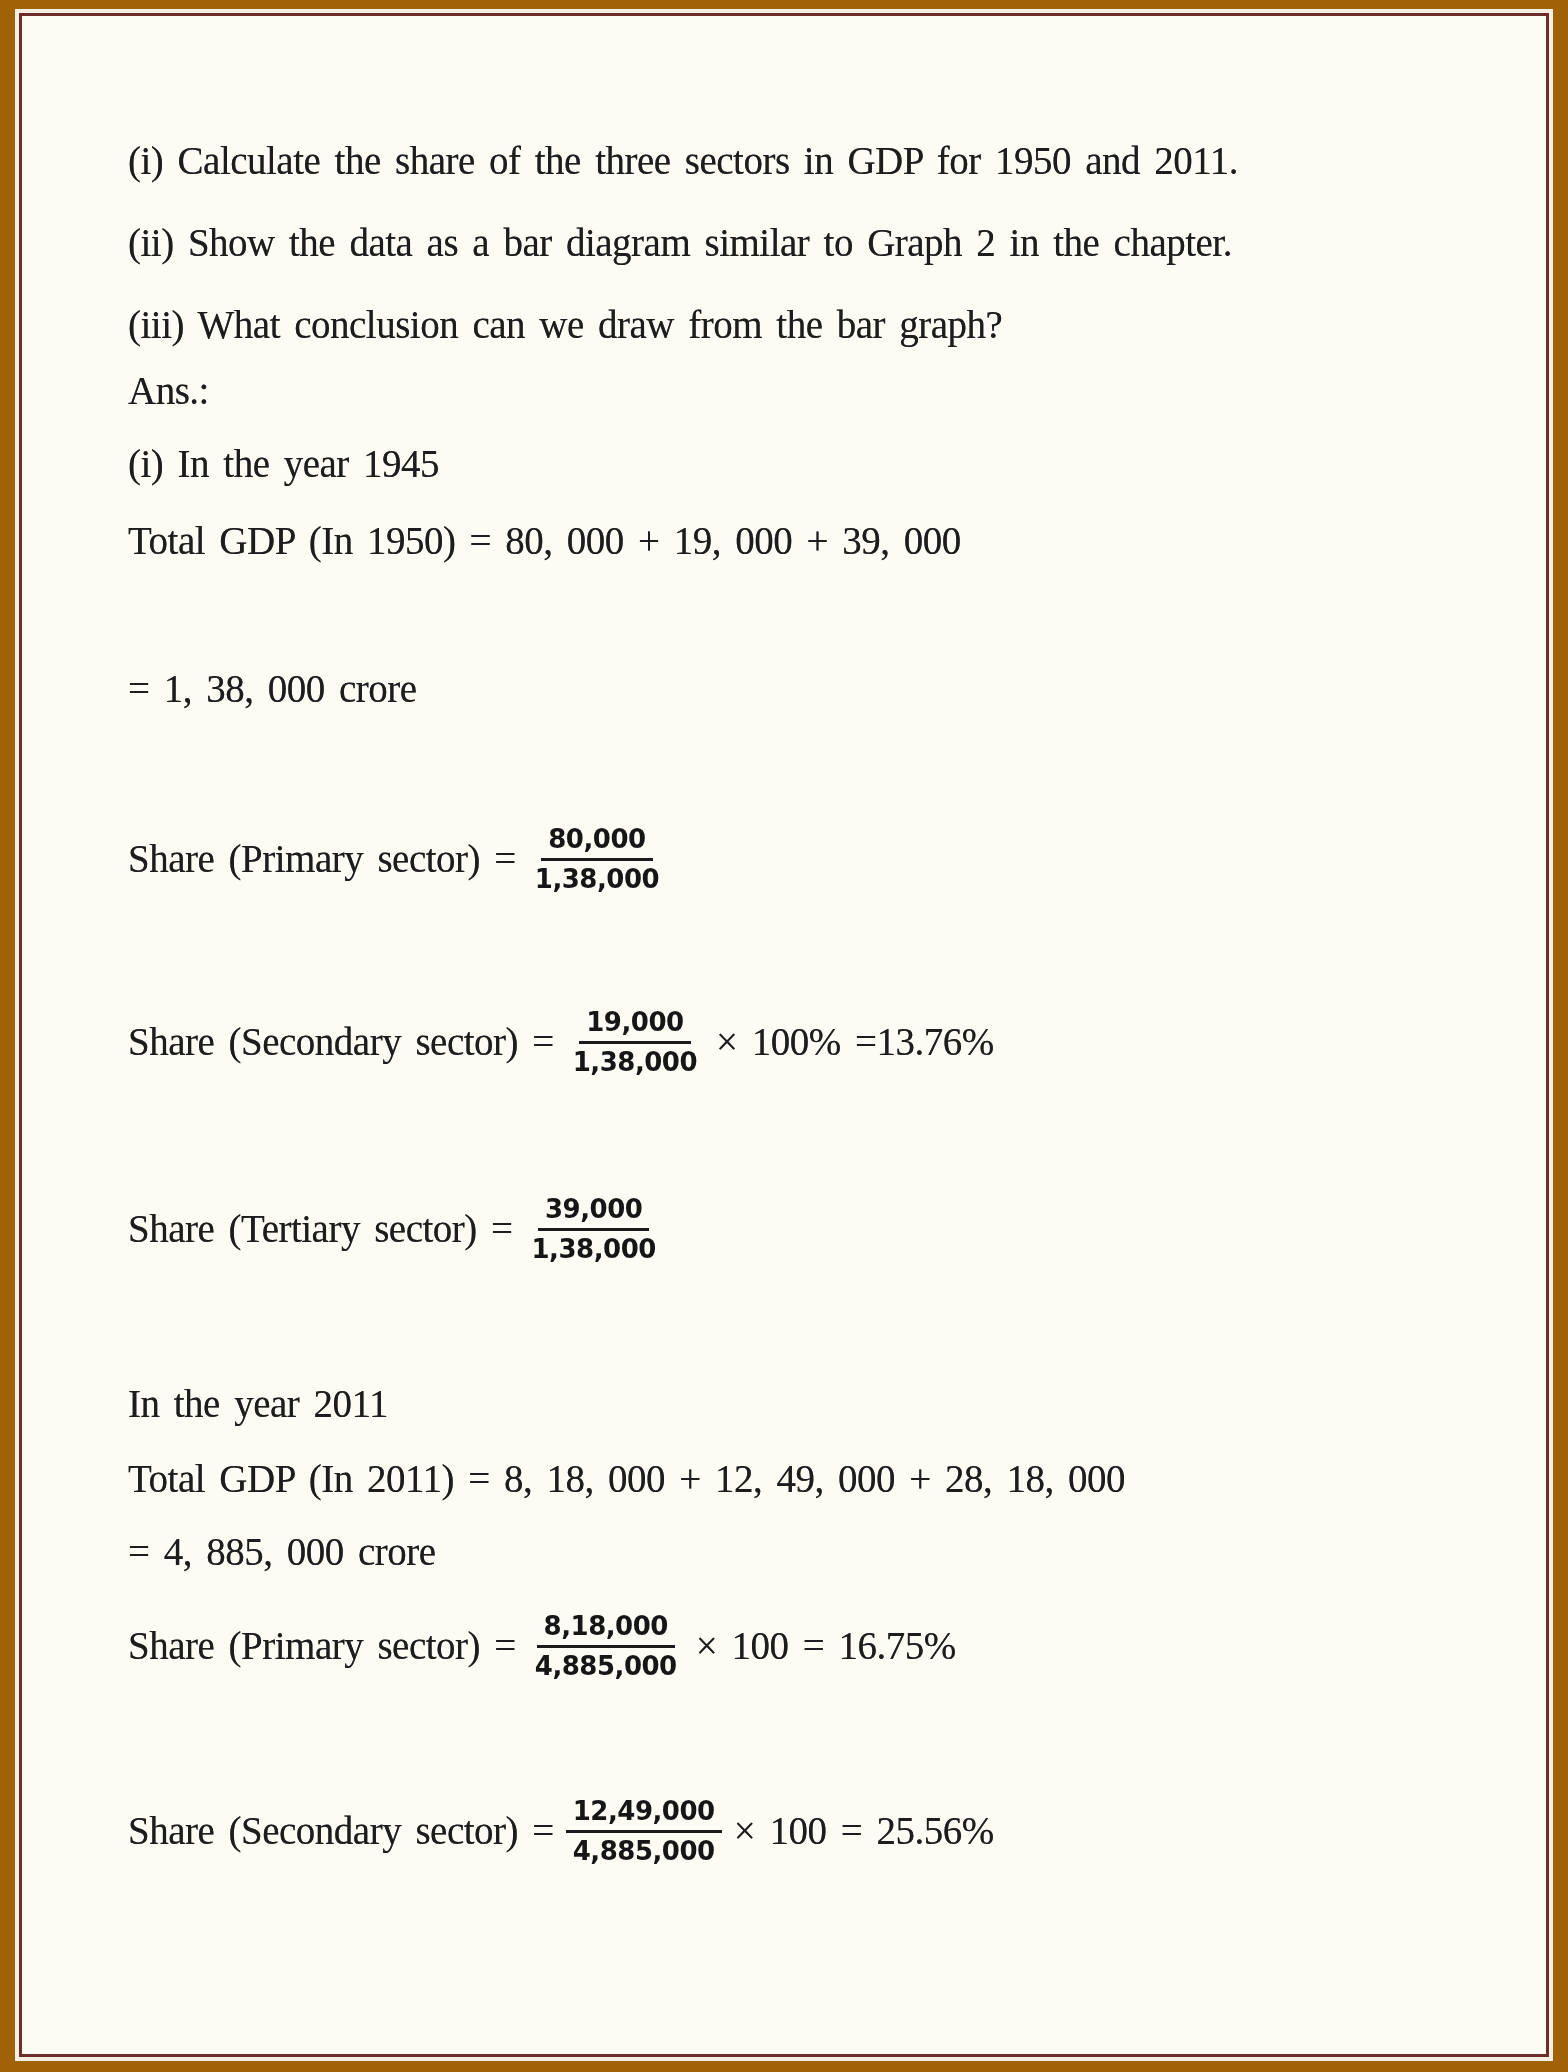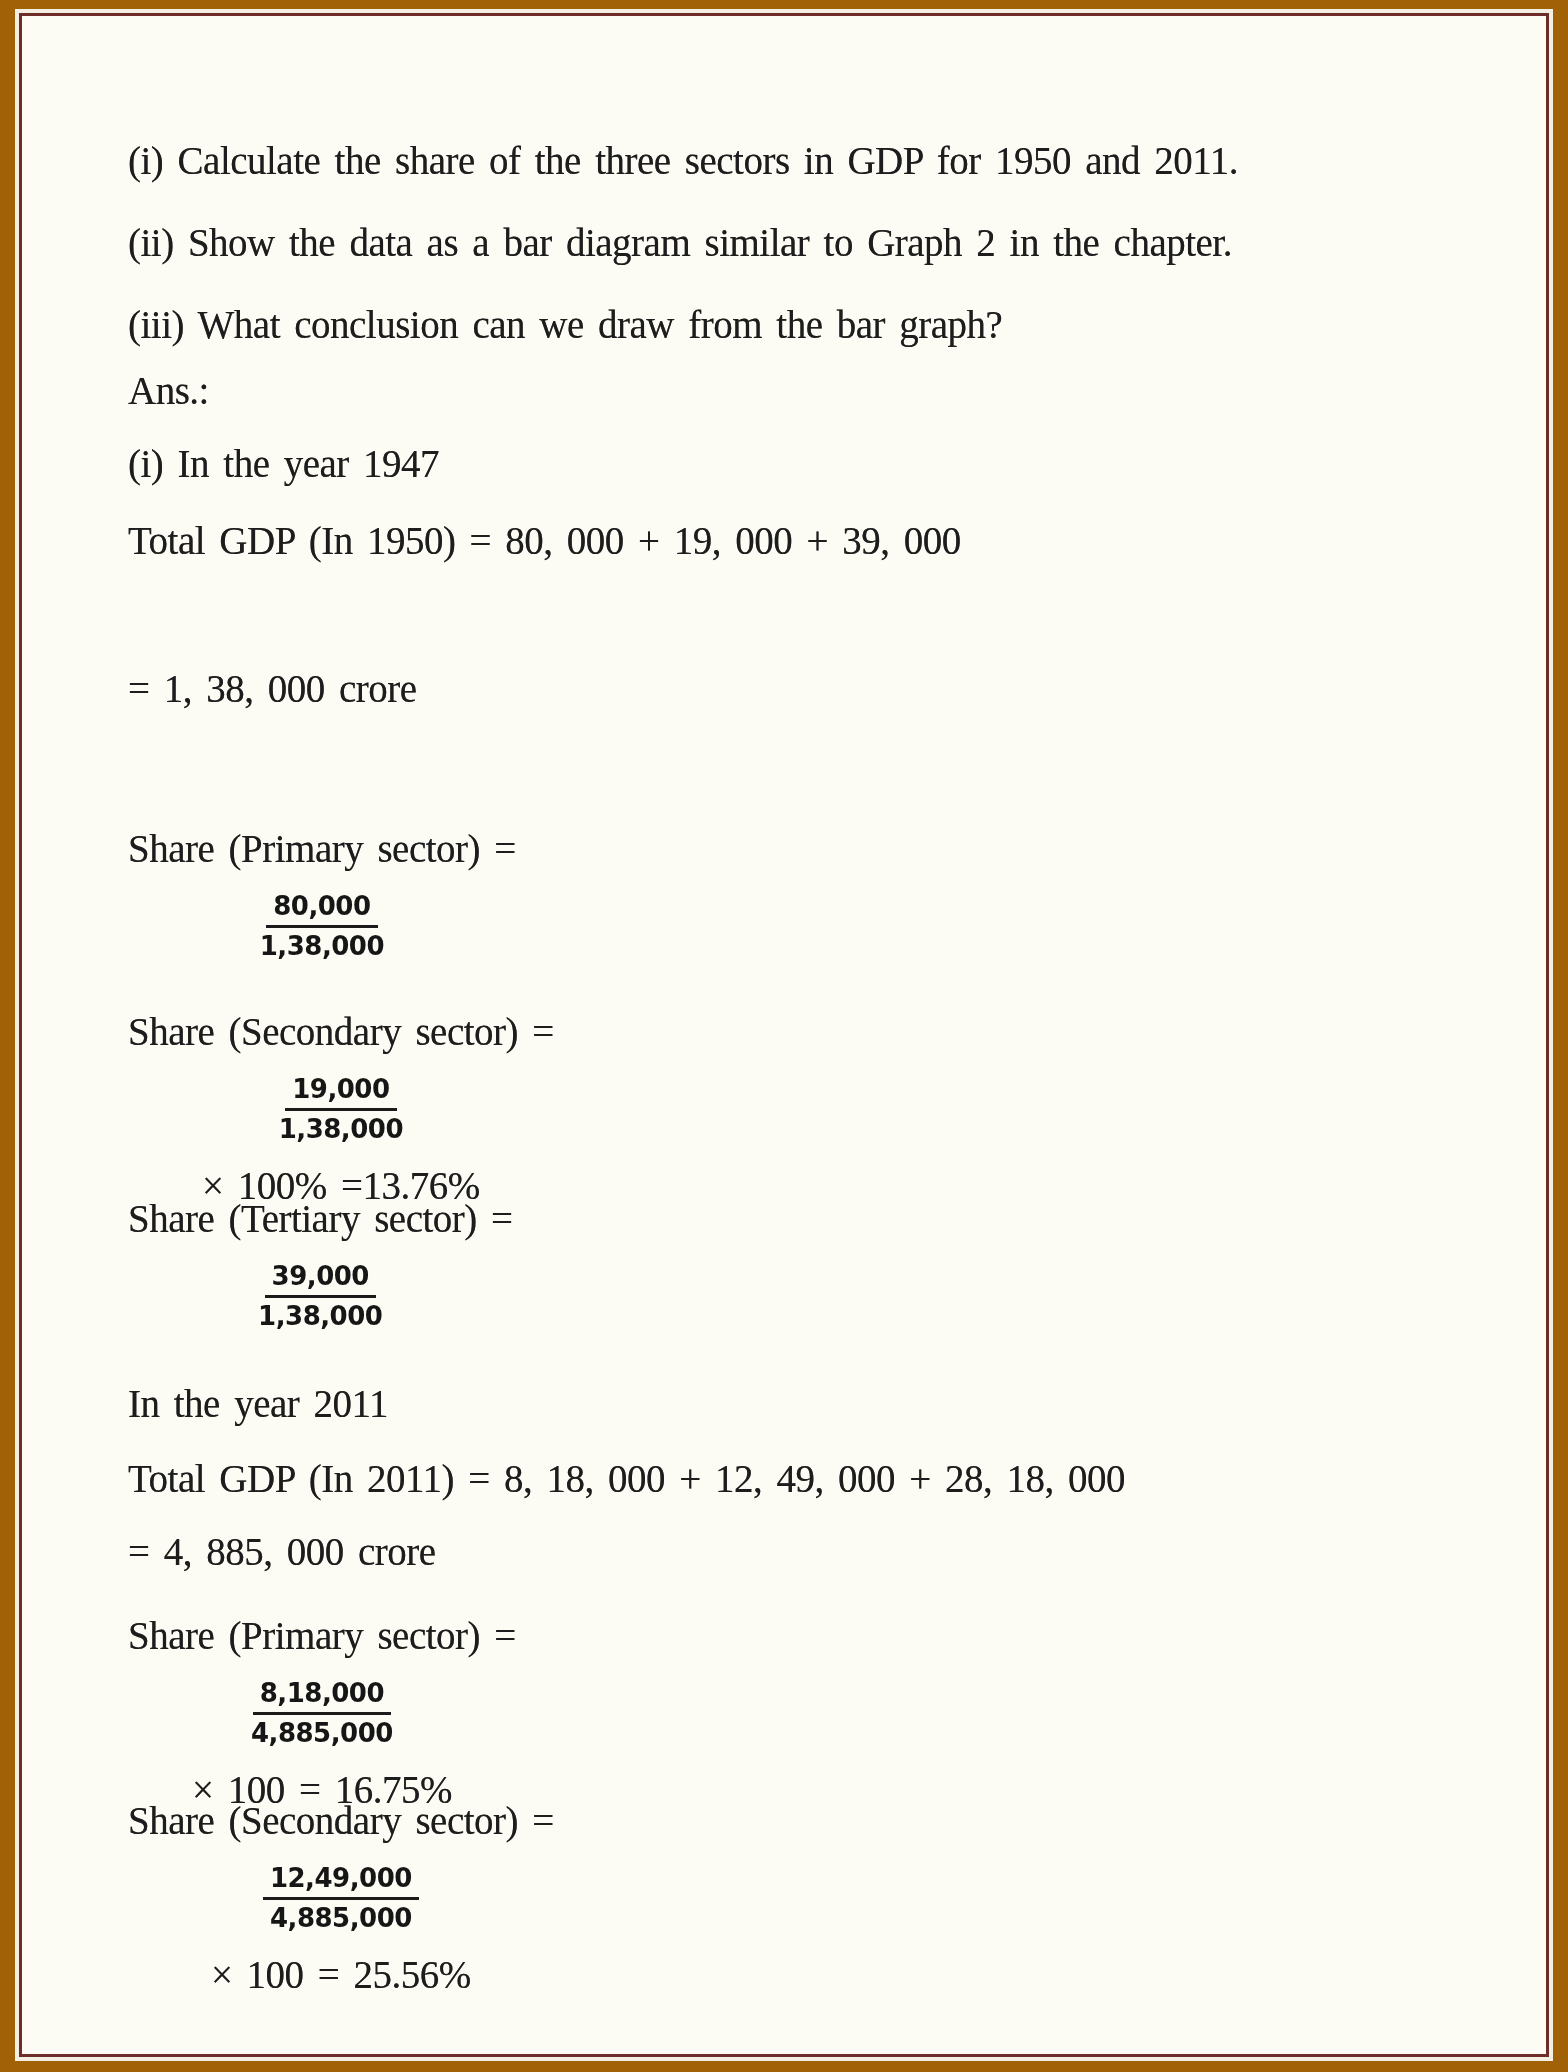--- a/index.html
+++ b/index.html
@@ -26,22 +26,21 @@
     font-size:39px;
     letter-spacing:-0.5px;
     word-spacing:5px;
     color:#1d1d1d;
     text-shadow:0 0 0.6px rgba(20,20,20,0.65);
     line-height:1.2;
   }
   .formula{
     display:flex;
     align-items:center;
-    gap:20px;
-    flex-direction:column;
+    gap:12px;
   }
   .frac{
     display:inline-flex;
     flex-direction:column;
     align-items:center;
     font-family:"DejaVu Sans", sans-serif;
     font-size:26px;
     font-weight:700;
     letter-spacing:-0.5px;
     word-spacing:0;
@@ -65,21 +64,21 @@
 
 <div class="page">
   <div class="sheet">
 
     <div class="line" style="top:122px">(i) Calculate the share of the three sectors in GDP for 1950 and 2011.</div>
     <div class="line" style="top:204px">(ii) Show the data as a bar diagram similar to Graph 2 in the chapter.</div>
     <div class="line" style="top:286px">(iii) What conclusion can we draw from the bar graph?</div>
 
     <div class="line" style="top:352px">Ans.:</div>
 
-    <div class="line" style="top:425px">(i) In the year 1947</div>
+    <div class="line" style="top:425px">(i) In the year 1945</div>
     <div class="line" style="top:502px">Total GDP (In 1950) = 80, 000 + 19, 000 + 39, 000</div>
     <div class="line" style="top:650px">= 1, 38, 000 crore</div>
 
     <div class="line formula" style="top:810px">
       <span>Share (Primary sector) =</span>
       <span class="frac">
         <span class="num">80,000</span>
         <span class="den">1,38,000</span>
       </span>
     </div>

